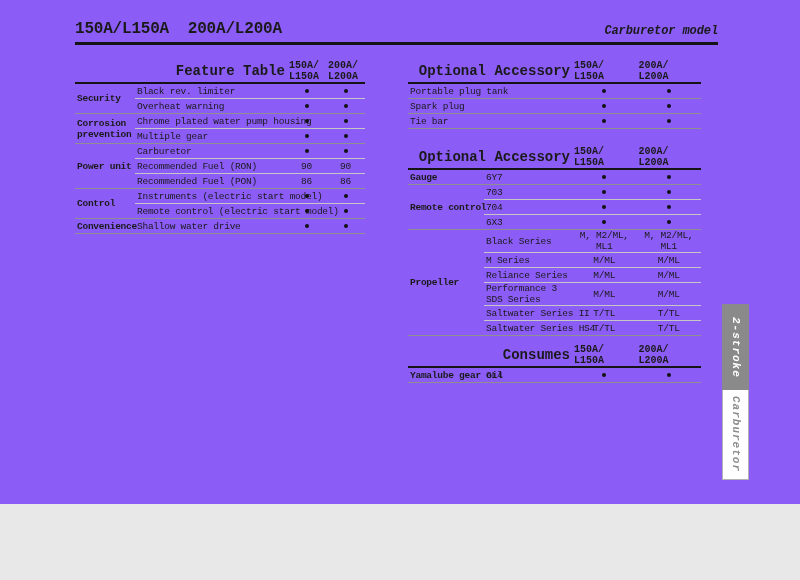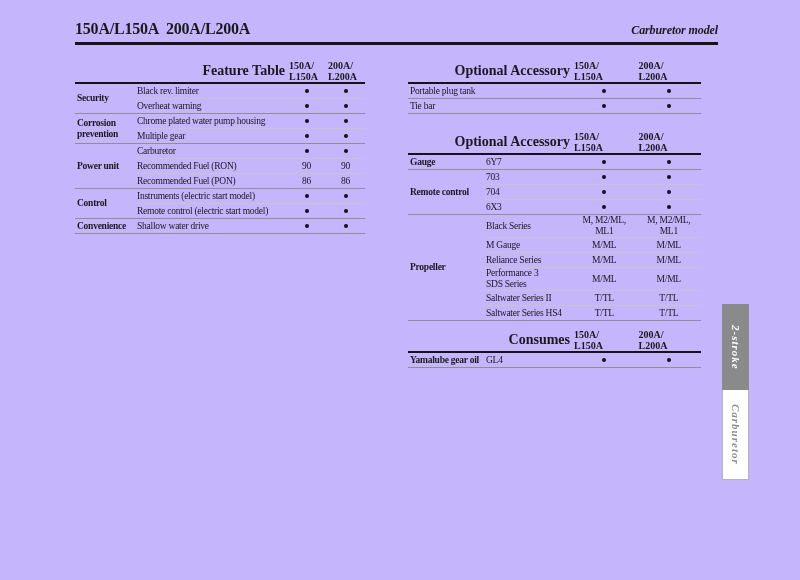--- a/index.html
+++ b/index.html
@@ -1,18 +1,18 @@
 <!DOCTYPE html>
 <html><head>
 <meta charset="utf-8">
 <style>
   html,body{margin:0;padding:0;background:#e8e8e8;}
   .page{
-    position:relative;width:800px;height:580px;background:#c4b5fd;
-    font-family:Liberation Serif, serif;color:#1a1a1a;overflow:hidden;
+    position:relative;width:800px;height:504px;background:#8b5cf6;
+    font-family:Liberation Mono, monospace;color:#1a1a1a;overflow:hidden;
   }
   
   .doc-header{
     position:absolute;left:75px;top:20px;width:643px;
     display:flex;justify-content:space-between;align-items:flex-end;
     border-bottom:3px solid #141414;padding-bottom:4px;
   }
   .doc-title{font-size:16px;font-weight:700;letter-spacing:-0.2px;white-space:pre;}
   .model-label{font-size:12px;font-weight:700;font-style:italic;letter-spacing:-0.1px;}
   
@@ -147,20 +147,25 @@
 L200A</th>
           </tr>
         </thead>
         <tbody>
           <tr class="g-first">
             <td class="fname" colspan="2">Portable plug tank</td>
             <td class="val"><span class="dot"></span></td>
             <td class="val"><span class="dot"></span></td>
           </tr>
           <tr class="g-first">
+            <td class="fname" colspan="2">Spark plug</td>
+            <td class="val"><span class="dot"></span></td>
+            <td class="val"><span class="dot"></span></td>
+          </tr>
+          <tr class="g-first">
             <td class="fname" colspan="2">Tie bar</td>
             <td class="val"><span class="dot"></span></td>
             <td class="val"><span class="dot"></span></td>
           </tr>
         </tbody>
       </table>
     <table class="spec" id="accessory-table-2">
         <colgroup>
           <col style="width: 76px;">
           <col style="width: 88px;">
@@ -201,21 +206,21 @@
           </tr>
           <tr class="g-first">
             <td class="glabel" rowspan="6">Propeller</td>
             <td class="fname">Black Series</td>
             <td class="val">M, M2/ML,
 ML1</td>
             <td class="val">M, M2/ML,
 ML1</td>
           </tr>
           <tr class="g-cont">
-            <td class="fname">M Gauge</td>
+            <td class="fname">M Series</td>
             <td class="val">M/ML</td>
             <td class="val">M/ML</td>
           </tr>
           <tr class="g-cont">
             <td class="fname">Reliance Series</td>
             <td class="val">M/ML</td>
             <td class="val">M/ML</td>
           </tr>
           <tr class="g-cont">
             <td class="fname">Performance 3

